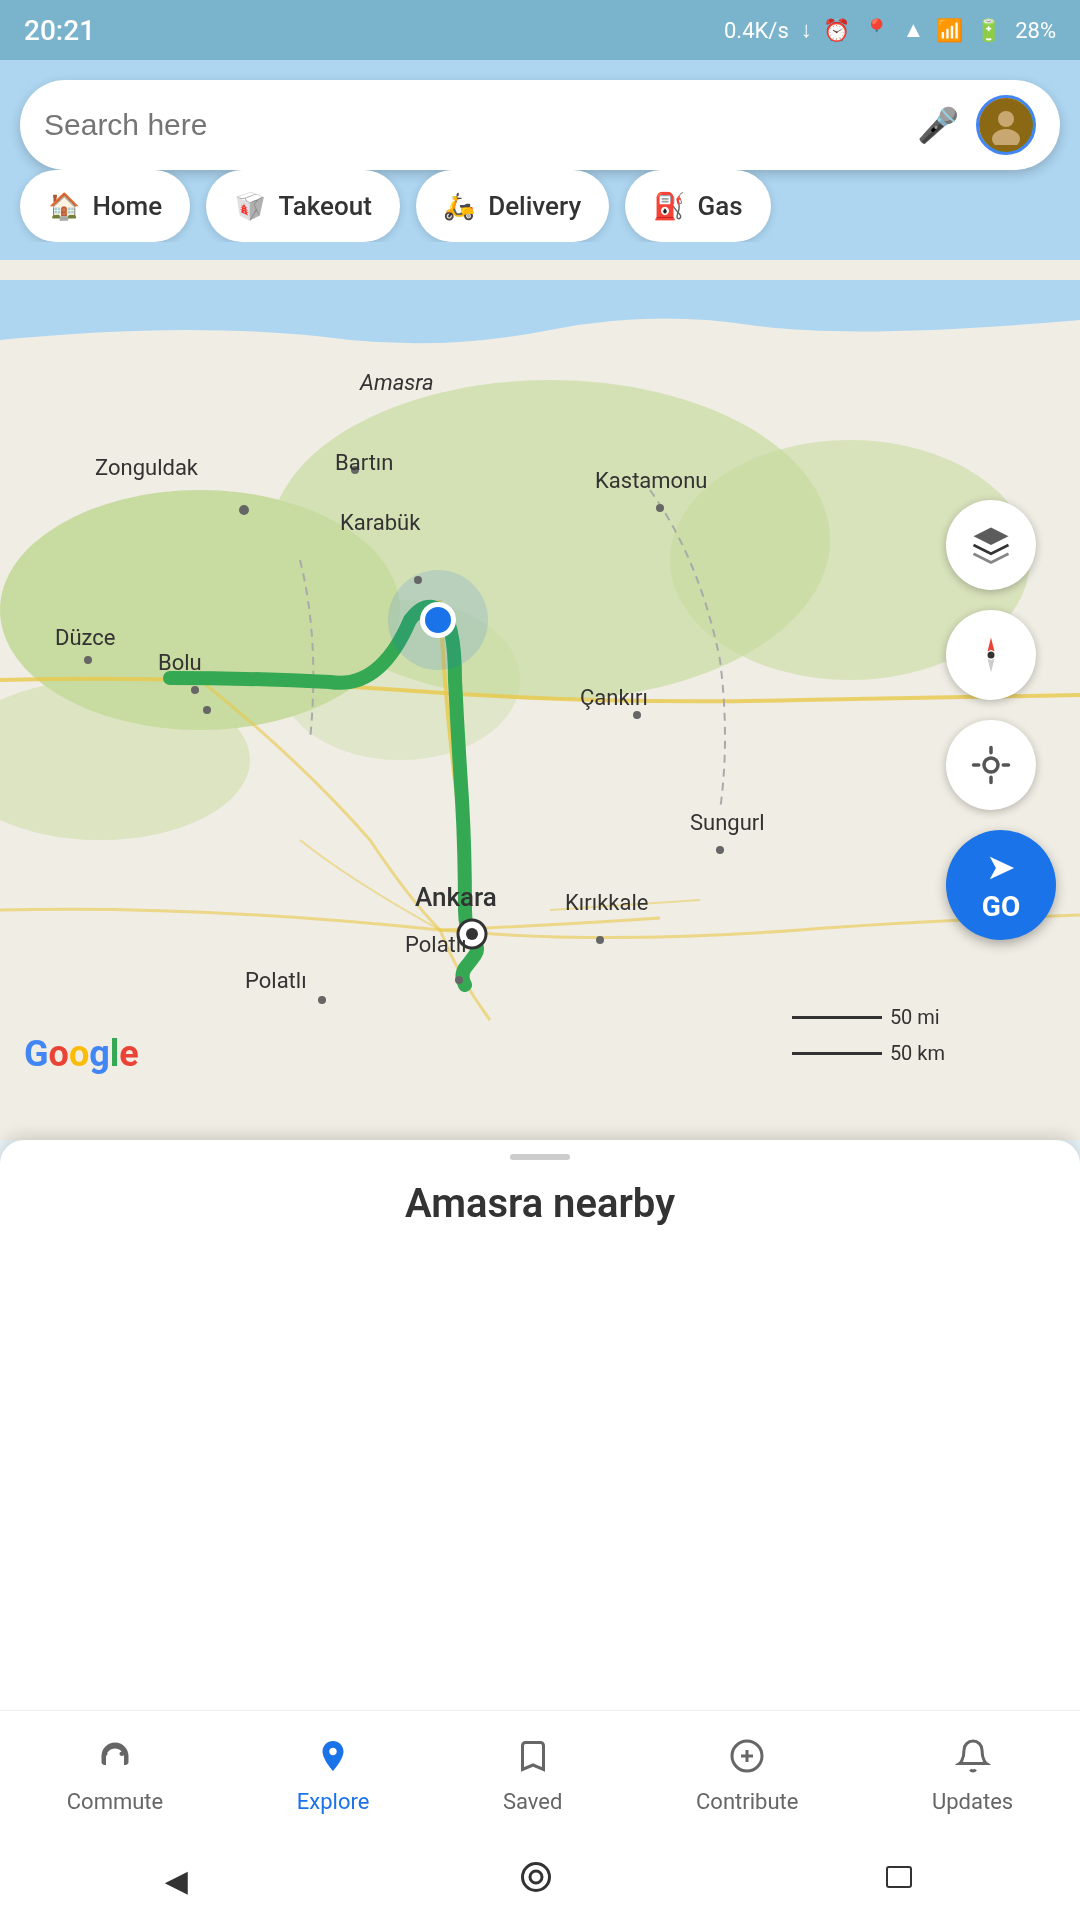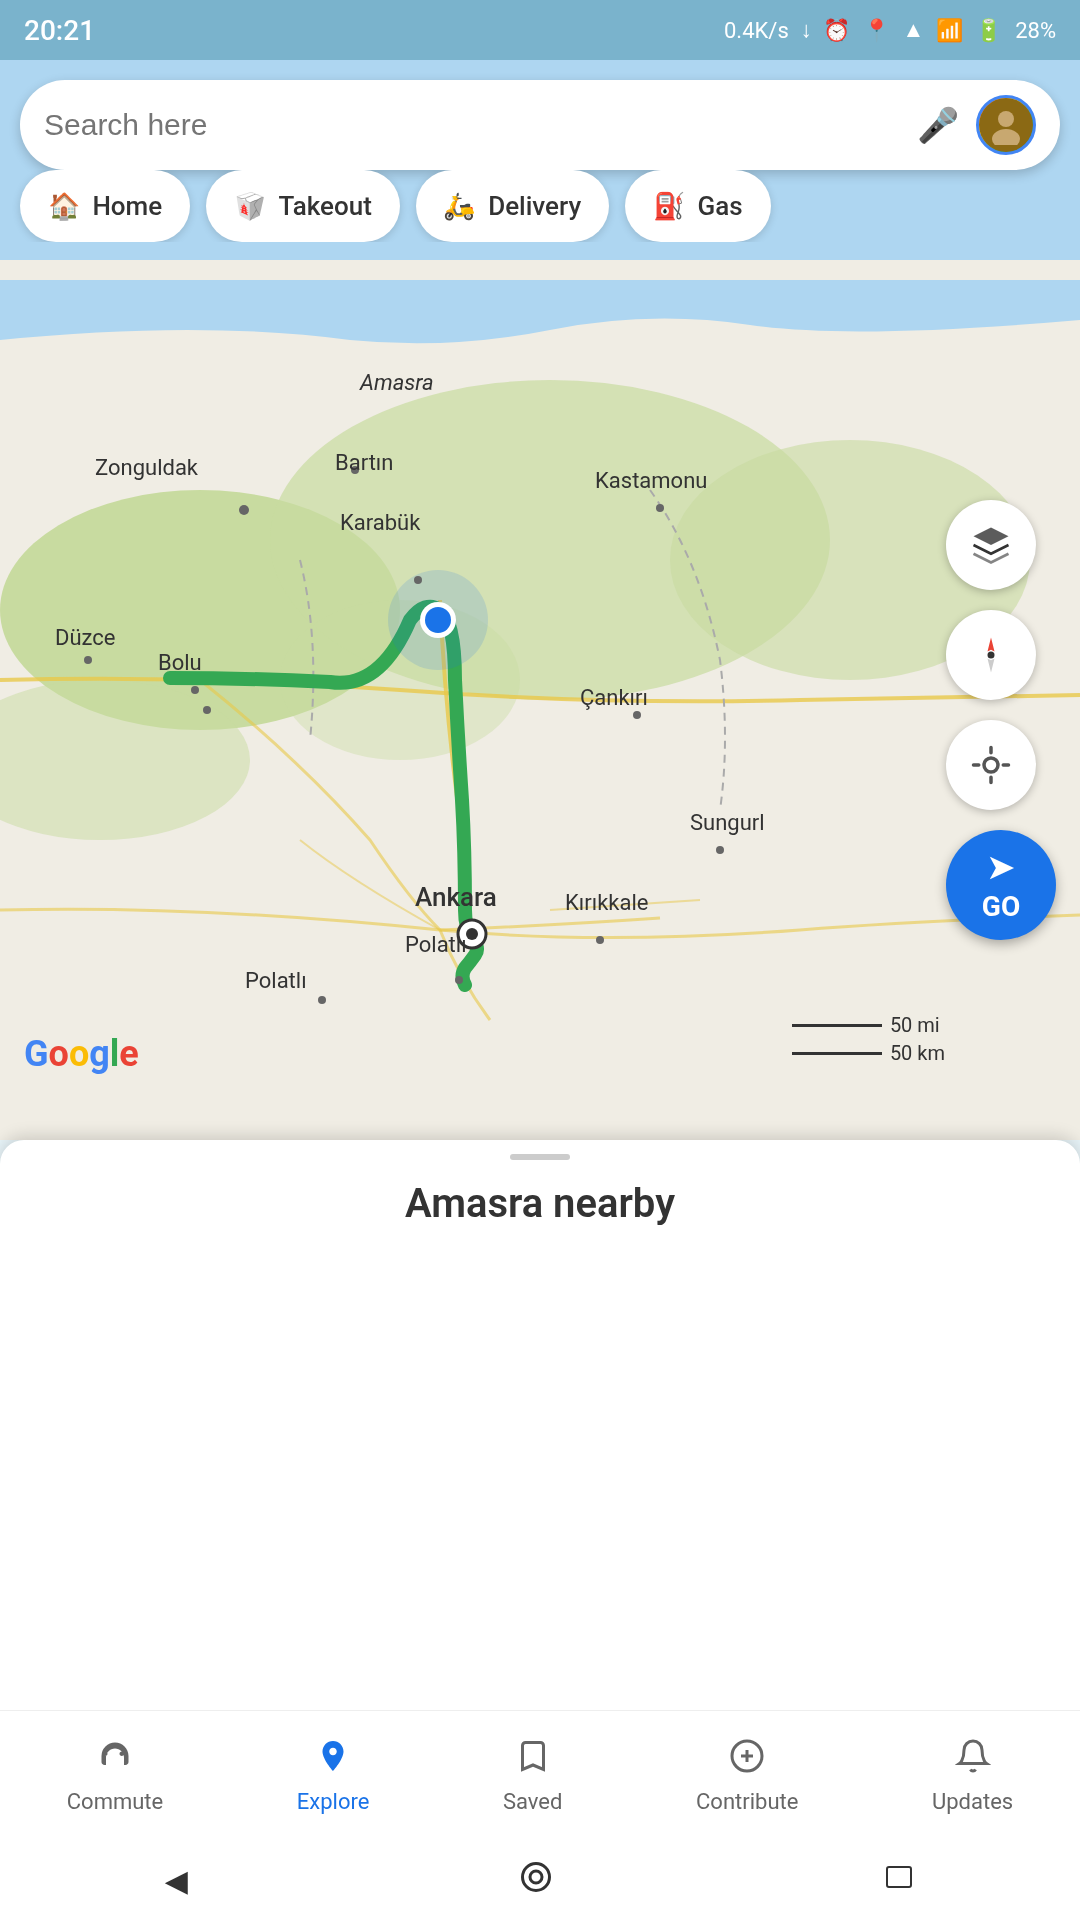--- a/index.html
+++ b/index.html
@@ -377,21 +377,21 @@
     <div class="map-label" style="top:565px; left:55px;">Düzce</div>
     <div class="map-label" style="top:590px; left:158px;">Bolu</div>
     <div class="map-label" style="top:615px; left:580px;margin-top:10px;">Çankırı</div>
     <div class="map-label" style="top:822px; left:415px; font-size:26px; font-weight:500;">Ankara</div>
     <div class="map-label" style="top:830px; left:565px;">Kırıkkale</div>
     <div class="map-label" style="top:908px; left:245px;">Polatlı</div>
     <div class="map-label" style="top:872px; left:405px;">Polatlı</div>
     <div class="map-label" style="top:750px; left:690px;">Sungurl</div>
 
     <div style="position:absolute; bottom:75px; right:135px;">
-      <div style="display:flex; align-items:center; gap:8px; font-size:20px; color:#333; margin-bottom:4px;">
+      <div style="display:flex; align-items:center; gap:8px; font-size:20px; color:#333; margin-bottom:12px;">
         <div style="width:90px; height:3px; background:#333; border-left:2px solid #333; border-right:2px solid #333;"></div>
         <span>50 mi</span>
       </div>
       <div style="display:flex; align-items:center; gap:8px; font-size:20px; color:#333;">
         <div style="width:90px; height:3px; background:#333; border-left:2px solid #333; border-right:2px solid #333;"></div>
         <span>50 km</span>
       </div>
     </div>
 
     <div class="google-logo" style="position:absolute; bottom:65px; left:24px;">

